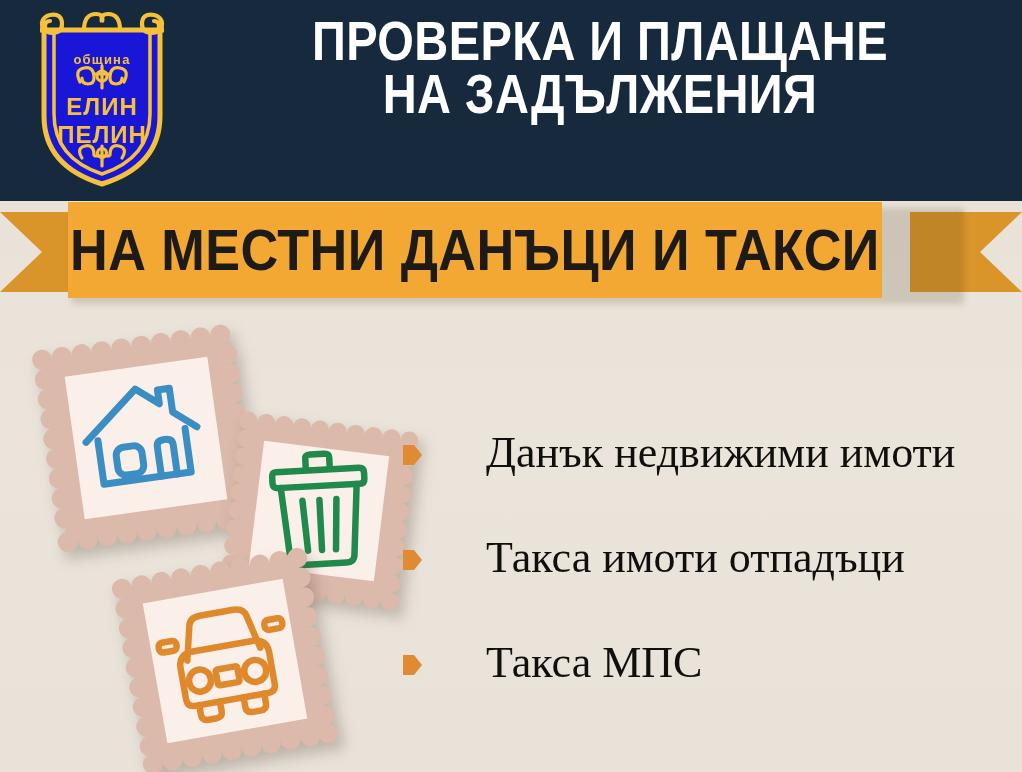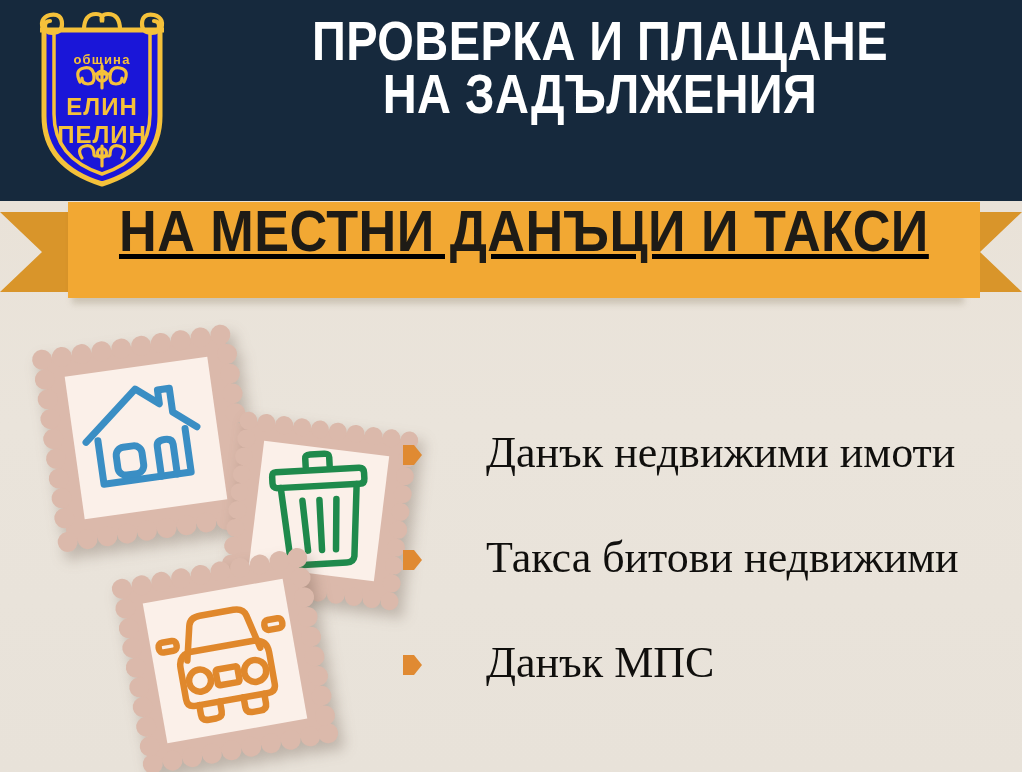--- a/index.html
+++ b/index.html
@@ -39,23 +39,23 @@
   .ribbon-tail{
     position:absolute;top:14px;width:112px;height:80px;background:#d9952a;
   }
   .ribbon-tail.left{left:0;clip-path:polygon(0 0,112px 0,112px 80px,0 80px,42px 40px);}
   .ribbon-tail.right{right:0;clip-path:polygon(0 0,112px 0,70px 40px,112px 80px,0 80px);}
   .ribbon-shadow{
     position:absolute;left:72px;top:10px;width:892px;height:96px;background:rgba(80,60,20,0.18);
     filter:blur(3px);
   }
   .ribbon-main{
-    position:absolute;left:68px;top:4px;width:912px;height:96px;
+    position:absolute;left:68px;top:4px;width:814px;height:96px;
     background:#f2a833;
-    display:flex;align-items:flex-start;justify-content:center;text-decoration:underline;
+    display:flex;align-items:center;justify-content:center;
   }
   .ribbon-text{
     color:#1e1b16;font-family:"Liberation Sans", sans-serif;font-weight:700;
     font-size:58px;letter-spacing:0.5px;line-height:1;
     transform:scaleX(0.9);transform-origin:center;
     white-space:nowrap;
   }
 
   
   .stamp{
@@ -334,27 +334,27 @@
       </span>
       <span class="list-label">Данък недвижими имоти</span>
     </div>
 
     <div class="list-item">
       <span class="bullet">
         <svg width="19" height="24" viewBox="0 0 19 24" xmlns="http://www.w3.org/2000/svg">
           <path d="M0 2 L11 2 L19 12 L11 22 L0 22 Z" fill="#e08a32"></path>
         </svg>
       </span>
-      <span class="list-label">Такса битови недвижими</span>
+      <span class="list-label">Такса имоти отпадъци</span>
     </div>
 
     <div class="list-item">
       <span class="bullet">
         <svg width="19" height="24" viewBox="0 0 19 24" xmlns="http://www.w3.org/2000/svg">
           <path d="M0 2 L11 2 L19 12 L11 22 L0 22 Z" fill="#e08a32"></path>
         </svg>
       </span>
-      <span class="list-label">Данък МПС</span>
+      <span class="list-label">Такса МПС</span>
     </div>
 
   </div>
 
 </div>
 
 </body></html>

